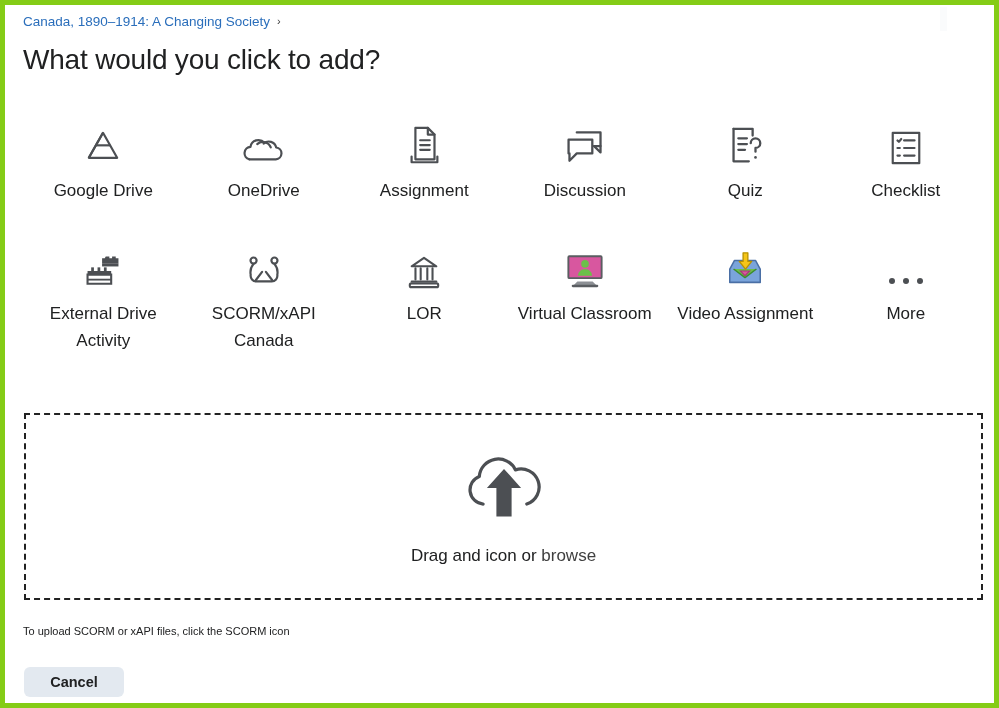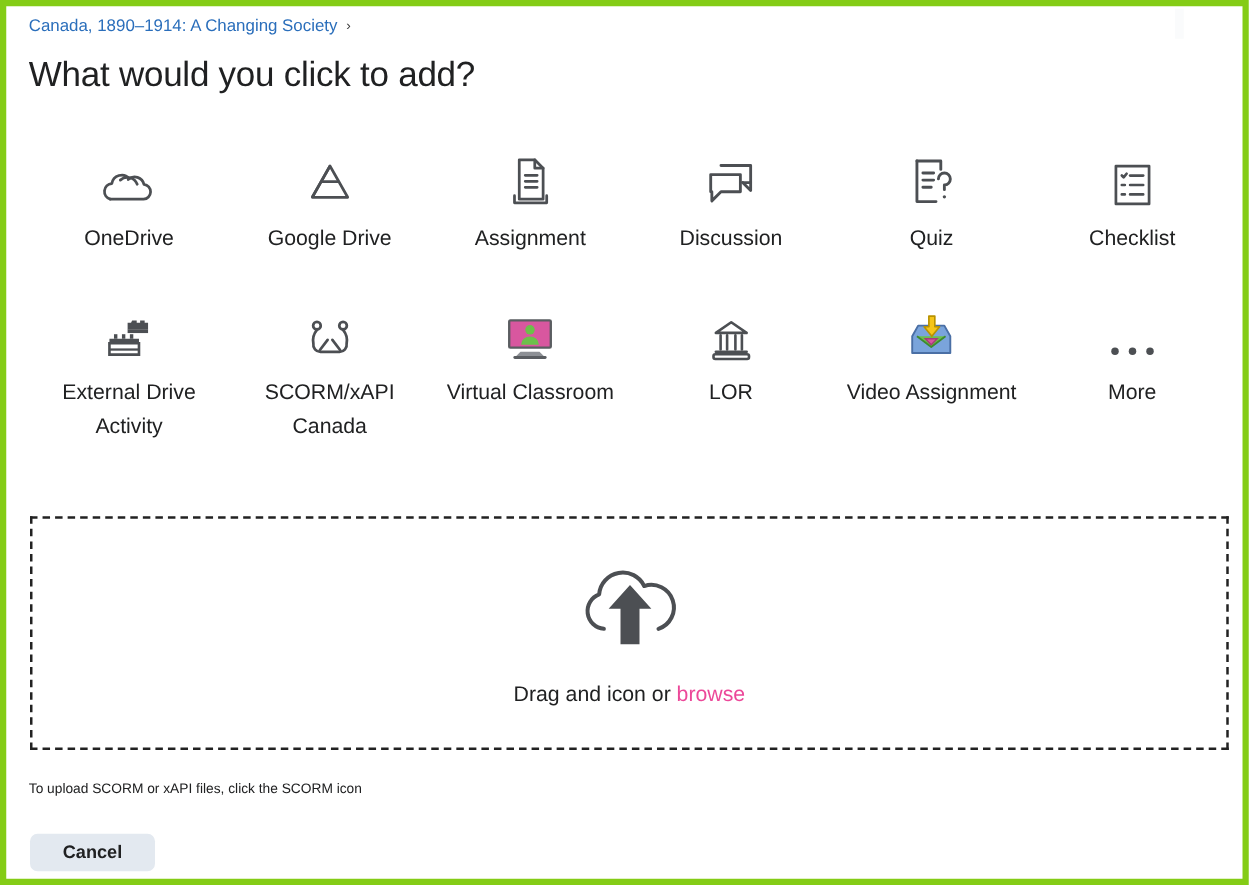--- a/index.html
+++ b/index.html
@@ -101,21 +101,21 @@
     cursor: pointer;
   }
   .dropzone-icon {
     margin-bottom: 18px;
   }
   .dropzone-text {
     font-size: 17px;
     color: #202122;
   }
   .dropzone-text .browse-link {
-    color: #ec4899;
+    color: #404040;
     text-decoration: none;
     cursor: pointer;
   }
   
   .hint-text {
     position: absolute;
     left: 18px;
     top: 620px;
     font-size: 11px;
     color: #202122;
@@ -157,39 +157,39 @@
   <div class="breadcrumb">
     <span class="crumb-link">Canada, 1890–1914: A Changing Society</span><span class="crumb-sep">›</span>
   </div>
 
   <h1 class="page-title">What would you click to add?</h1>
 
   <div class="tool-grid">
 
     <div class="tool-item">
       <div class="tool-icon">
-        <svg width="44" height="34" viewBox="0 0 52 36" fill="none" stroke="#4c4f53" stroke-width="2.6" stroke-linejoin="round" stroke-linecap="round">
-          <path d="M18 11 A10 10 0 0 1 34 15"></path>
-          <path d="M8.5 29 A7.5 7.5 0 0 1 10 14.3 A9.5 9.5 0 0 1 26.5 9.5"></path>
-          <path d="M8.5 29 H40 A7 7 0 0 0 40.4 15.05 A9 9 0 0 0 25.5 10.4"></path>
-        </svg>
-      </div>
-      <div class="tool-label">OneDrive</div>
-    </div>
-
-    <div class="tool-item">
-      <div class="tool-icon">
         <svg width="40" height="40" viewBox="0 0 48 48" fill="none" stroke="#4c4f53" stroke-width="2.6" stroke-linejoin="round">
           <path d="M24 7 L41 37 H7 Z"></path>
           <path d="M24 7 L15.5 22"></path>
           <path d="M15.5 22 L7 37"></path>
           <path d="M15.5 22 L32.5 22"></path>
         </svg>
       </div>
       <div class="tool-label">Google Drive</div>
+    </div>
+
+    <div class="tool-item">
+      <div class="tool-icon">
+        <svg width="44" height="34" viewBox="0 0 52 36" fill="none" stroke="#4c4f53" stroke-width="2.6" stroke-linejoin="round" stroke-linecap="round">
+          <path d="M18 11 A10 10 0 0 1 34 15"></path>
+          <path d="M8.5 29 A7.5 7.5 0 0 1 10 14.3 A9.5 9.5 0 0 1 26.5 9.5"></path>
+          <path d="M8.5 29 H40 A7 7 0 0 0 40.4 15.05 A9 9 0 0 0 25.5 10.4"></path>
+        </svg>
+      </div>
+      <div class="tool-label">OneDrive</div>
     </div>
 
     <div class="tool-item">
       <div class="tool-icon">
         <svg width="34" height="42" viewBox="0 0 34 44" fill="none" stroke="#4c4f53" stroke-width="2.3" stroke-linejoin="round" stroke-linecap="round">
           <path d="M8 3 H21 L28 10 V36 H8 Z"></path>
           <path d="M21 3 V10 H28"></path>
           <path d="M13 16 H23 M13 21 H23 M13 26 H23"></path>
           <path d="M4 33 V39 H31 V33"></path>
         </svg>
@@ -259,45 +259,45 @@
           <path d="M9 12.5 A14 14 0 0 0 6 24 A6 6 0 0 0 12 31 H28 A6 6 0 0 0 34 24 A14 14 0 0 0 31 12.5"></path>
           <path d="M11.5 29.5 L18 21"></path>
           <path d="M28.5 29.5 L22 21"></path>
         </svg>
       </div>
       <div class="tool-label">SCORM/xAPI Canada</div>
     </div>
 
     <div class="tool-item">
       <div class="tool-icon">
+        <svg width="36" height="36" viewBox="0 0 38 38" fill="none" stroke="#4c4f53" stroke-width="2.2" stroke-linejoin="round" stroke-linecap="round">
+          <path d="M19 4 L32 13 H6 Z"></path>
+          <path d="M10 15 V27 M15.5 15 V27 M22.5 15 V27 M28 15 V27"></path>
+          <path d="M6 29 H32"></path>
+          <rect x="4" y="31" width="30" height="4" rx="1.6"></rect>
+        </svg>
+      </div>
+      <div class="tool-label">LOR</div>
+    </div>
+
+    <div class="tool-item">
+      <div class="tool-icon">
         <svg width="42" height="38" viewBox="0 0 44 40" fill="none">
           <rect x="4.5" y="4.5" width="35" height="23" rx="1" fill="#d8579f" stroke="#5a5d61" stroke-width="2"></rect>
           <circle cx="22" cy="12.5" r="4" fill="#6cc04a"></circle>
           <path d="M14.5 25 a7.5 7 0 0 1 15 0 z" fill="#6cc04a"></path>
           <path d="M14 31 h16 l4 4 h-24 z" fill="#8d9095"></path>
           <rect x="8" y="34.5" width="28" height="2.5" rx="1.2" fill="#5a5d61"></rect>
         </svg>
       </div>
       <div class="tool-label">Virtual Classroom</div>
     </div>
 
     <div class="tool-item">
       <div class="tool-icon">
-        <svg width="36" height="36" viewBox="0 0 38 38" fill="none" stroke="#4c4f53" stroke-width="2.2" stroke-linejoin="round" stroke-linecap="round">
-          <path d="M19 4 L32 13 H6 Z"></path>
-          <path d="M10 15 V27 M15.5 15 V27 M22.5 15 V27 M28 15 V27"></path>
-          <path d="M6 29 H32"></path>
-          <rect x="4" y="31" width="30" height="4" rx="1.6"></rect>
-        </svg>
-      </div>
-      <div class="tool-label">LOR</div>
-    </div>
-
-    <div class="tool-item">
-      <div class="tool-icon">
         <svg width="40" height="40" viewBox="0 0 42 42" fill="none">
           <path d="M5 20 L10 11 H32 L37 20 V34 H5 Z" fill="#7aa4db" stroke="#4a6fa5" stroke-width="1.6" stroke-linejoin="round"></path>
           <path d="M9 20 L21 29 L33 20" fill="#6cc04a" stroke="#3e8b2e" stroke-width="1.5" stroke-linejoin="round"></path>
           <path d="M16 22 l5 5 l5 -5 z" fill="#d8579f" stroke="#a63a78" stroke-width="1.2"></path>
           <path d="M19 3 h5 v9 h4 l-6.5 8 L15 12 h4 z" fill="#f5c518" stroke="#b89200" stroke-width="1.4" stroke-linejoin="round"></path>
         </svg>
       </div>
       <div class="tool-label">Video Assignment</div>
     </div>
 

